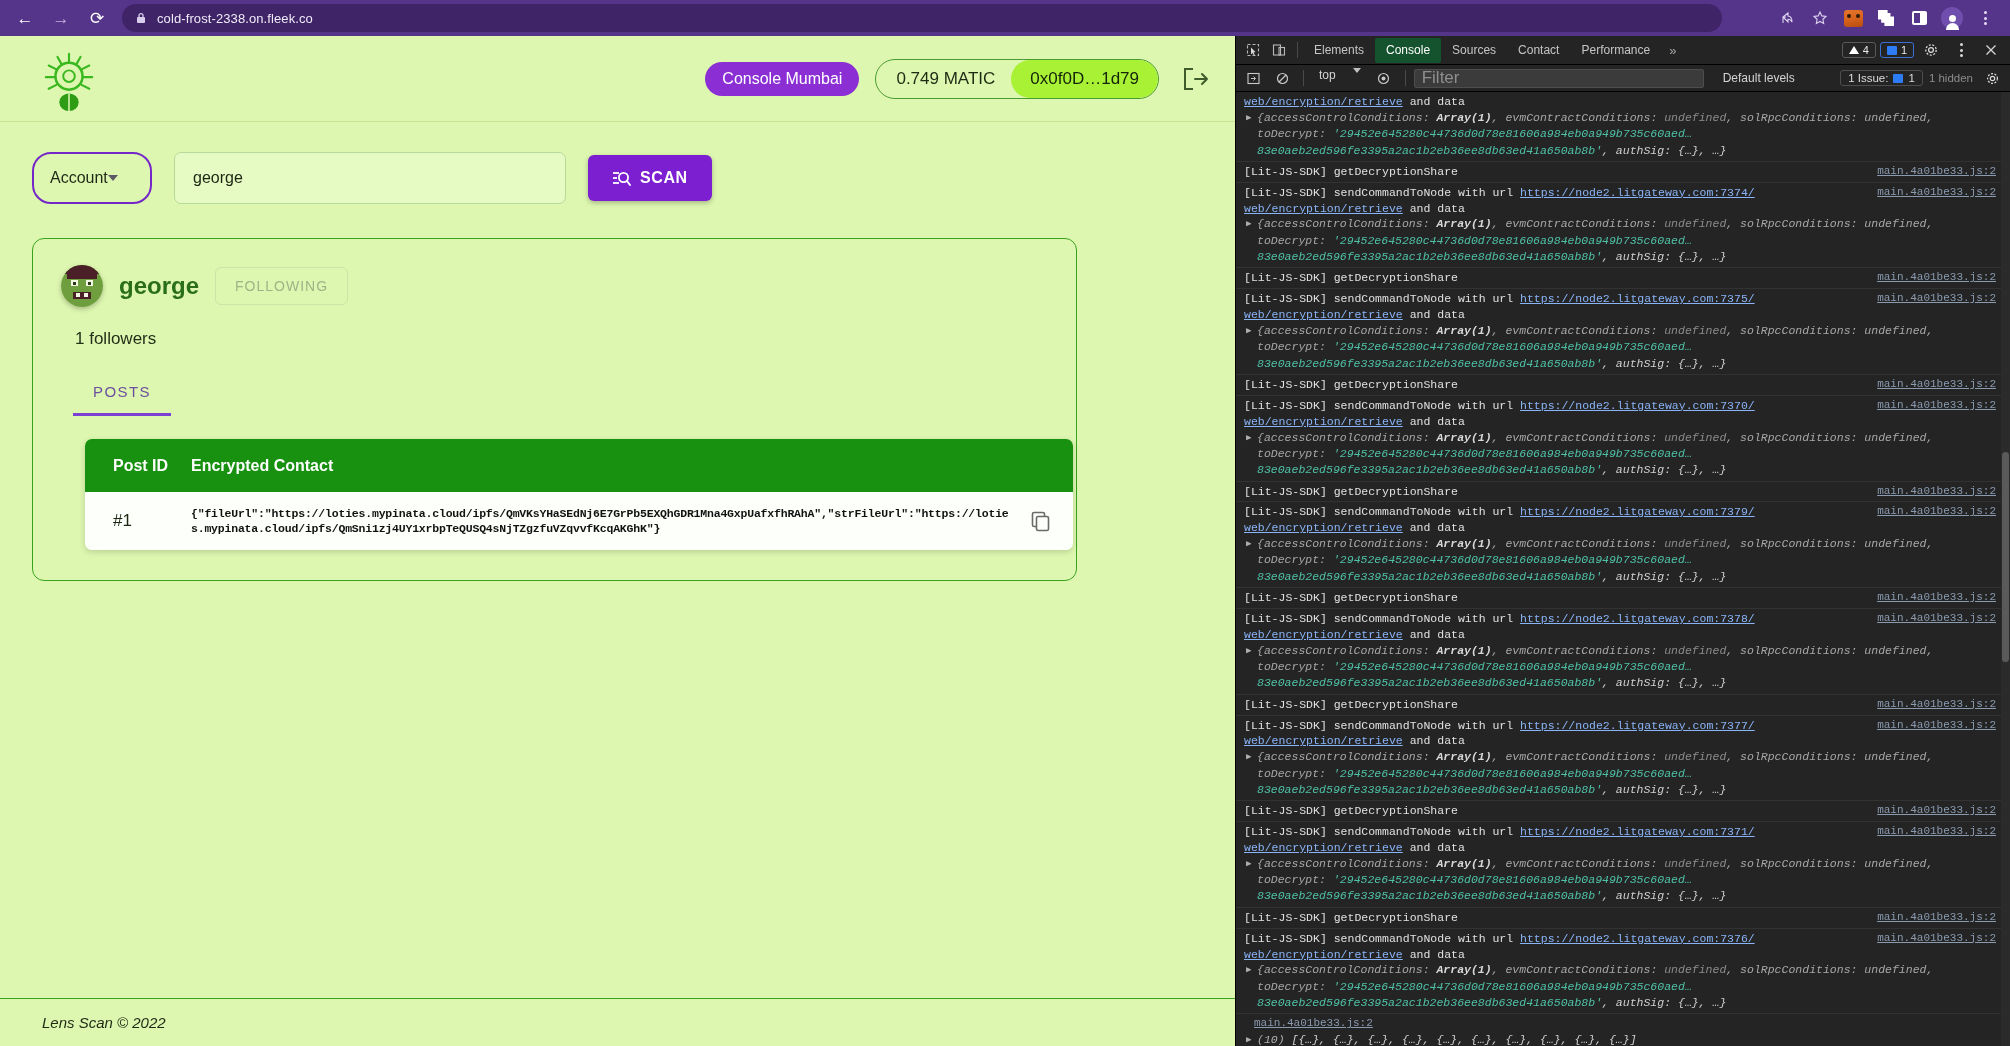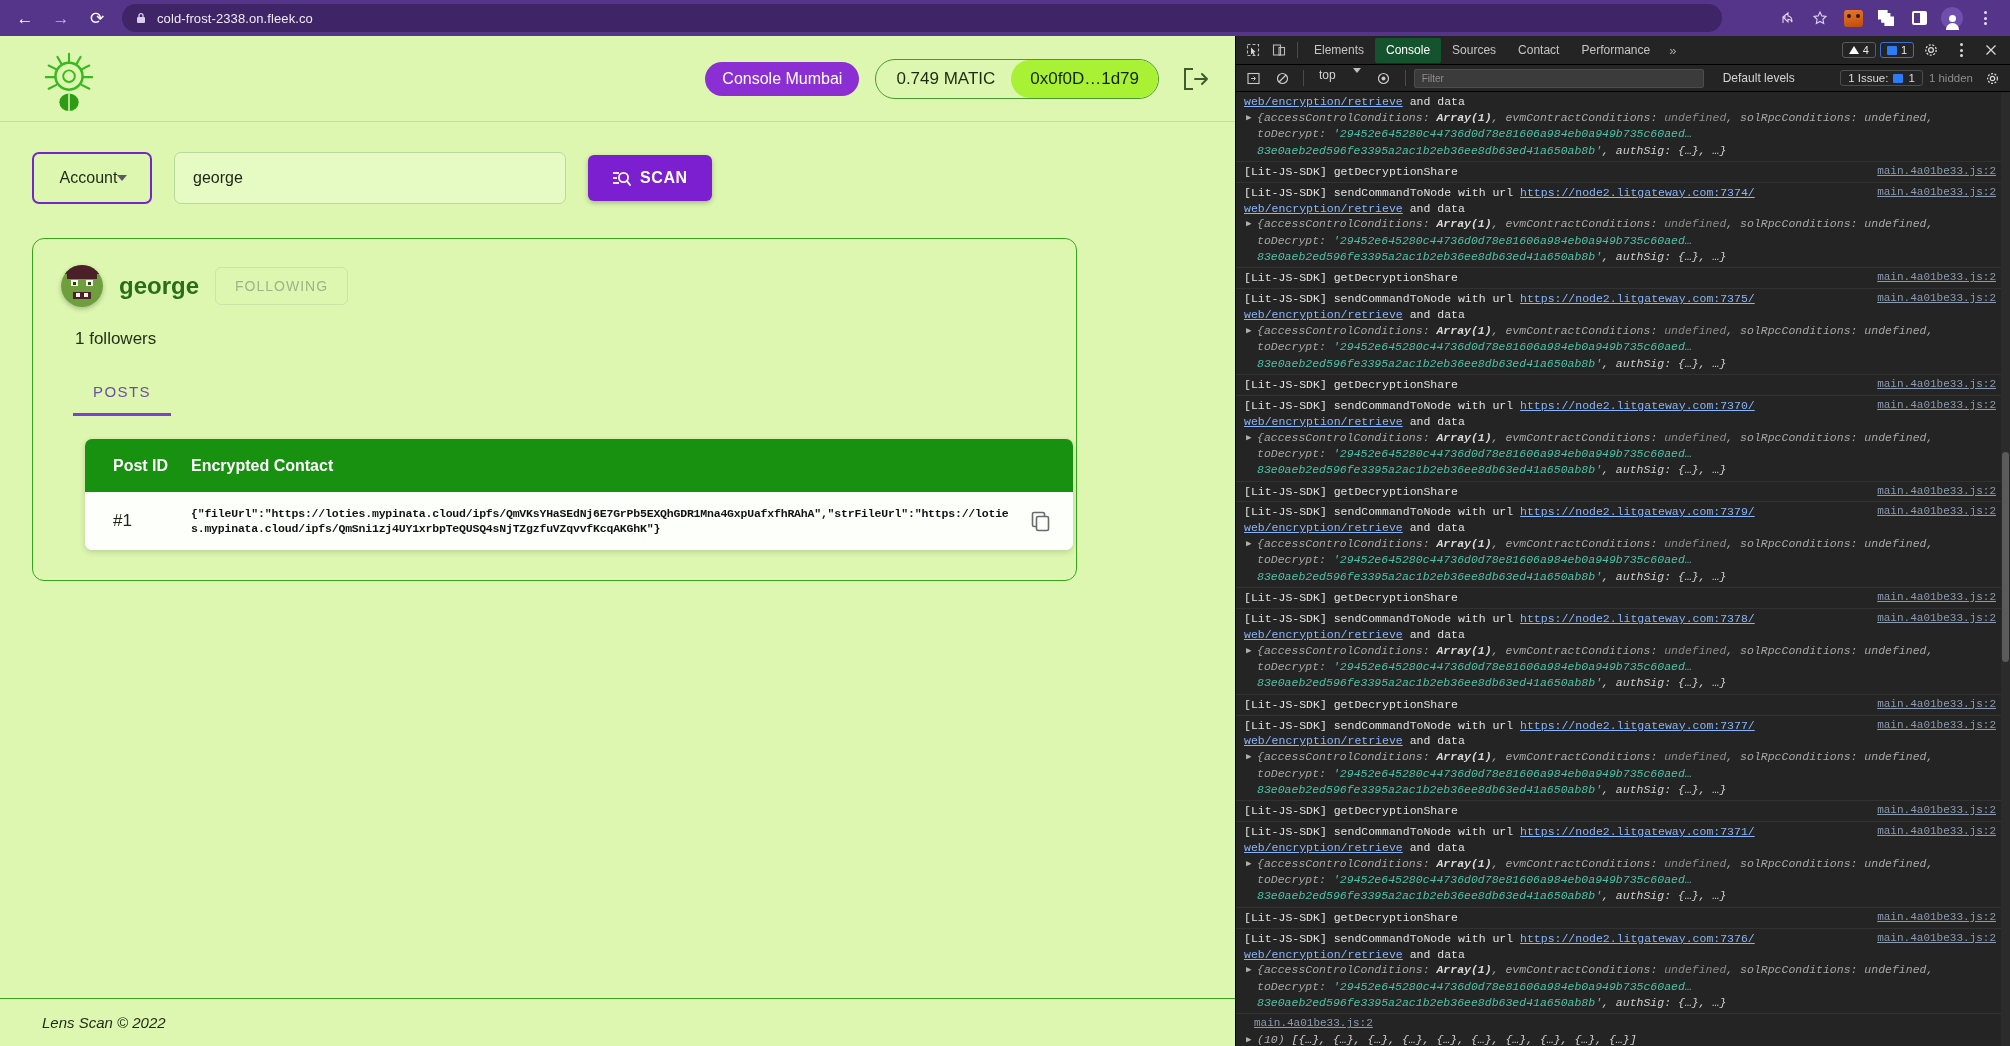--- a/index.html
+++ b/index.html
@@ -87,22 +87,22 @@
     padding:9px 19px; white-space:nowrap;
   }
   .logout-ic { width:30px; height:28px; cursor:pointer; margin-left:4px; }
 
   .divider-line { height:1px; background:#c5e394; margin:0; }
 
   .page-main { flex:1; padding:30px 0 0 32px; overflow:hidden; }
 
   .search-row { display:flex; align-items:stretch; gap:22px; margin-bottom:34px; }
   .acct-select {
-    width:120px; height:52px; border:2px solid #7526c9; border-radius:7px;
-    background:transparent; display:flex; align-items:center; justify-content:center;
+    width:120px; height:52px; border:2px solid #7526c9; border-radius:19px;
+    background:transparent; display:flex; align-items:center; justify-content:flex-start;
     padding:0 13px 0 16px; cursor:pointer;
   }
   .acct-select span { font-size:16px; color:#1f2a16; }
   .caret-dn {
     width:0; height:0; border-left:5px solid transparent; border-right:5px solid transparent;
     border-top:6px solid #5e5a63;
   }
   .search-field {
     width:392px; height:52px; border:1px solid #b9d99a; border-radius:7px;
     background:#e6fbc4; display:flex; align-items:center; padding:0 18px;
@@ -209,21 +209,21 @@
     display:flex; gap:17px; padding:0 7px; height:20px;
     font-size:12px; color:#d4d4d4; cursor:pointer; border-radius:2px;
   }
   .ctx-sel .caret { width:0;height:0;border-left:4px solid transparent;border-right:4px solid transparent;border-top:5px solid #c0c0c0; }
   .filter-box {
     width:290px; height:19px; background:#3b3b3b; border:1px solid #4d4d4d;
     border-radius:2px; padding:0 7px; display:flex; align-items:center;
   }
   .filter-box input {
     border:none; outline:none; background:transparent; width:100%;
-    font-family:"Liberation Sans", sans-serif; font-size:10px; color:#d0d0d0;
+    font-family:"Liberation Sans", sans-serif; font-size:17px; color:#d0d0d0;
   }
   .filter-box input::placeholder { color:#8e8e8e; }
   .levels-sel {
     display:flex; align-items:center; gap:5px; padding:0 8px; height:20px;
     font-size:12px; color:#d4d4d4; cursor:pointer; margin-left:8px;
   }
   .dt-tb-right { margin-left:auto; display:flex; align-items:center; gap:6px; padding-right:5px; }
   .issue-pill {
     display:flex; align-items:center; gap:5px; border:1px solid #4e4e4e;
     border-radius:3px; padding:1px 7px; font-size:11.5px; color:#dcdcdc; cursor:pointer;

